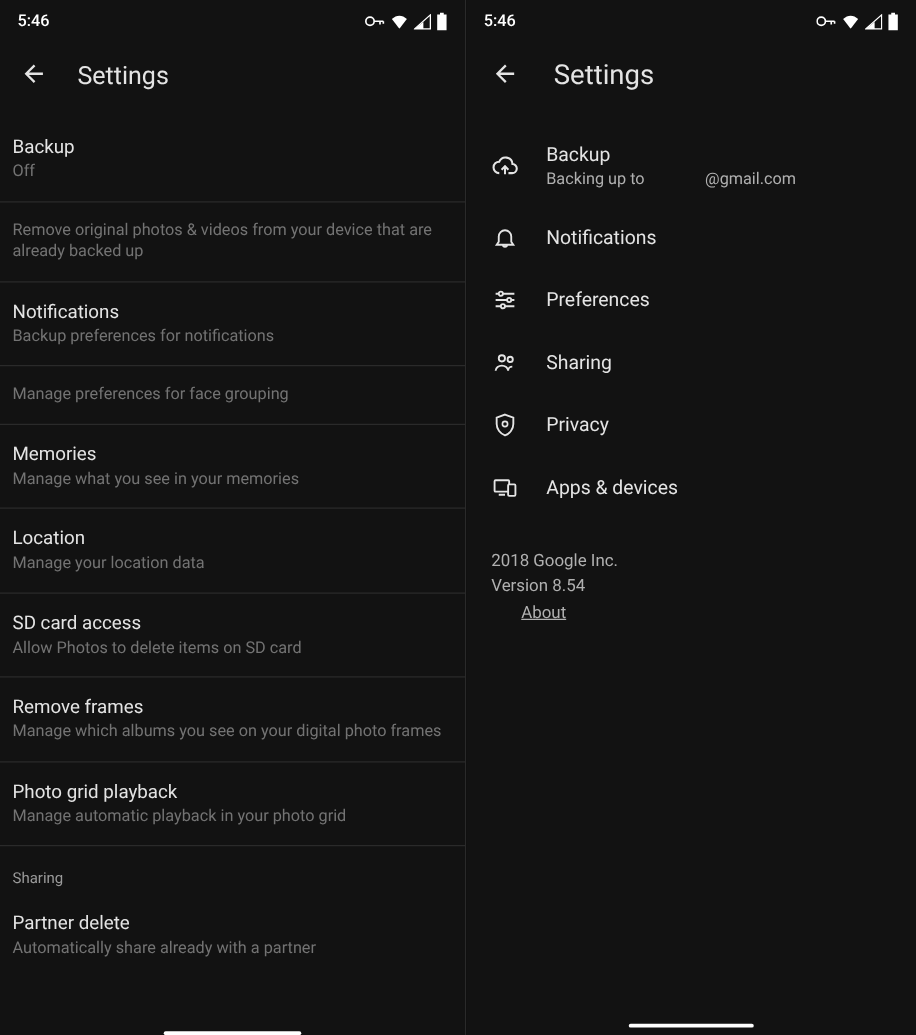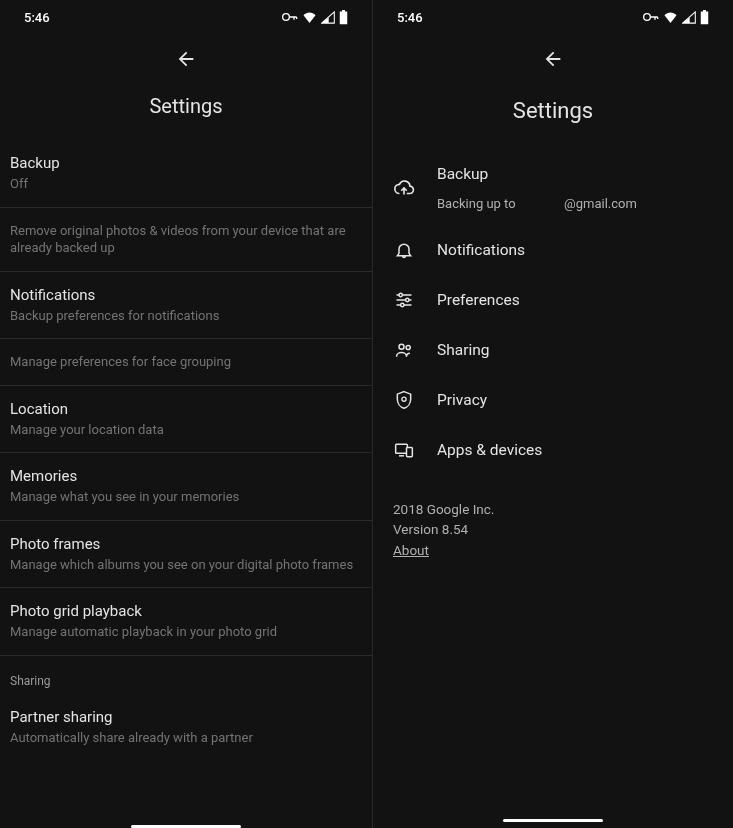--- a/index.html
+++ b/index.html
@@ -28,36 +28,34 @@
       border-right: 1px solid #2a2a2a;
     }
     .panel-right {
       width: 360px;
     }
     .status-bar {
       height: 34px;
       display: flex;
       align-items: center;
       justify-content: space-between;
-      padding: 0 24px;
+      padding: 0 14px;
       font-size: 13px;
       font-weight: 500;
       color: #fff;
     }
     .status-icons {
       display: flex;
       align-items: center;
       gap: 4px;
     }
     .header {
       display: flex;
-      align-items: center;
       padding: 14px 16px 22px 16px;
       gap: 24px;
-      flex-direction: column;
     }
     .panel-right .header {
       padding: 14px 20px 28px 20px;
       gap: 28px;
     }
     .back-arrow {
       width: 22px;
       height: 22px;
       display: flex;
       align-items: center;
@@ -121,31 +119,32 @@
     .menu-text {
       flex: 1;
     }
     .menu-title {
       font-size: 15.5px;
       color: #e4e4e4;
     }
     .menu-subtitle {
       font-size: 13px;
       color: #b0b0b0;
-      margin-top: 13px;
+      margin-top: 3px;
     }
     .footer {
       padding: 24px 20px;
       font-size: 13.5px;
       color: #b0b0b0;
       line-height: 1.5;
     }
     .about-link {
       text-decoration: underline;
       color: #b0b0b0;
+      margin-left: 24px;
     }
     .home-indicator {
       position: absolute;
       bottom: 6px;
       left: 50%;
       transform: translateX(-50%);
       width: 100px;
       height: 3px;
       background: #fff;
       border-radius: 2px;
@@ -204,40 +203,44 @@
       <div class="setting-subtitle">Remove original photos &amp; videos from your device that are already backed up</div>
     </div>
     <div class="setting-item">
       <div class="setting-title">Notifications</div>
       <div class="setting-subtitle">Backup preferences for notifications</div>
     </div>
     <div class="setting-item">
       <div class="setting-subtitle">Manage preferences for face grouping</div>
     </div>
     <div class="setting-item">
+      <div class="setting-title">Memories</div>
+      <div class="setting-subtitle">Manage what you see in your memories</div>
+    </div>
+    <div class="setting-item">
       <div class="setting-title">Location</div>
       <div class="setting-subtitle">Manage your location data</div>
     </div>
     <div class="setting-item">
-      <div class="setting-title">Memories</div>
-      <div class="setting-subtitle">Manage what you see in your memories</div>
-    </div>
-    <div class="setting-item">
-      <div class="setting-title">Photo frames</div>
+      <div class="setting-title">SD card access</div>
+      <div class="setting-subtitle">Allow Photos to delete items on SD card</div>
+    </div>
+    <div class="setting-item">
+      <div class="setting-title">Remove frames</div>
       <div class="setting-subtitle">Manage which albums you see on your digital photo frames</div>
     </div>
     <div class="setting-item">
       <div class="setting-title">Photo grid playback</div>
       <div class="setting-subtitle">Manage automatic playback in your photo grid</div>
     </div>
 
     <div class="section-header">Sharing</div>
 
     <div class="setting-item" style="border-bottom:none;">
-      <div class="setting-title">Partner sharing</div>
+      <div class="setting-title">Partner delete</div>
       <div class="setting-subtitle">Automatically share already with a partner</div>
     </div>
 
     <div class="toggle-item">
       
       
     </div>
   </div>
   <div class="scroll-indicator"></div>
 </div>

